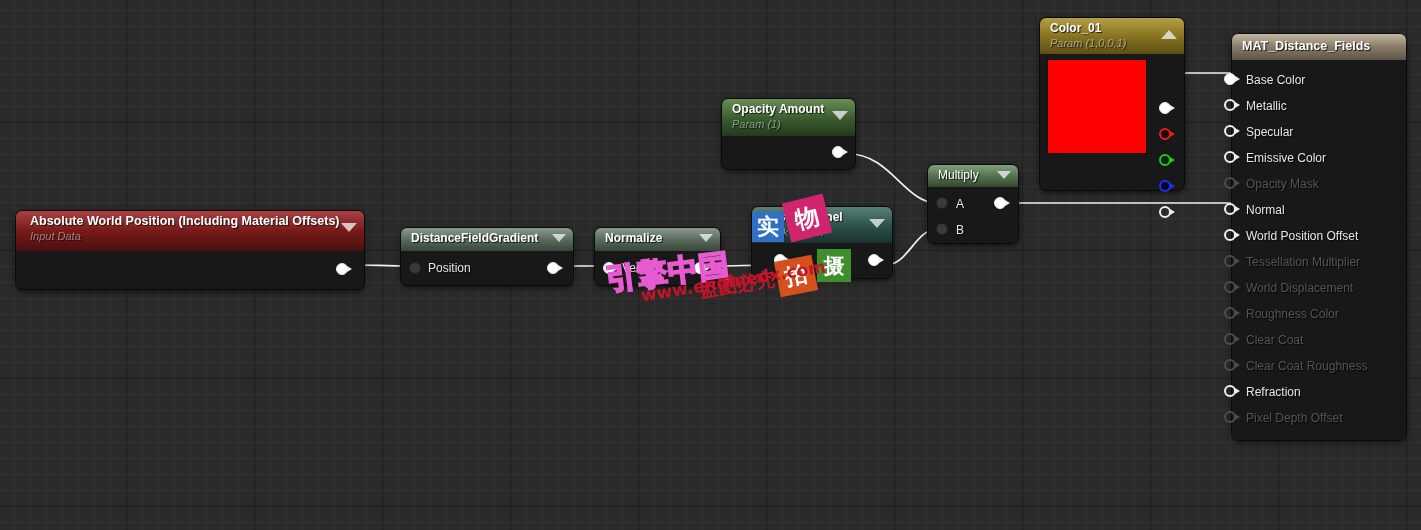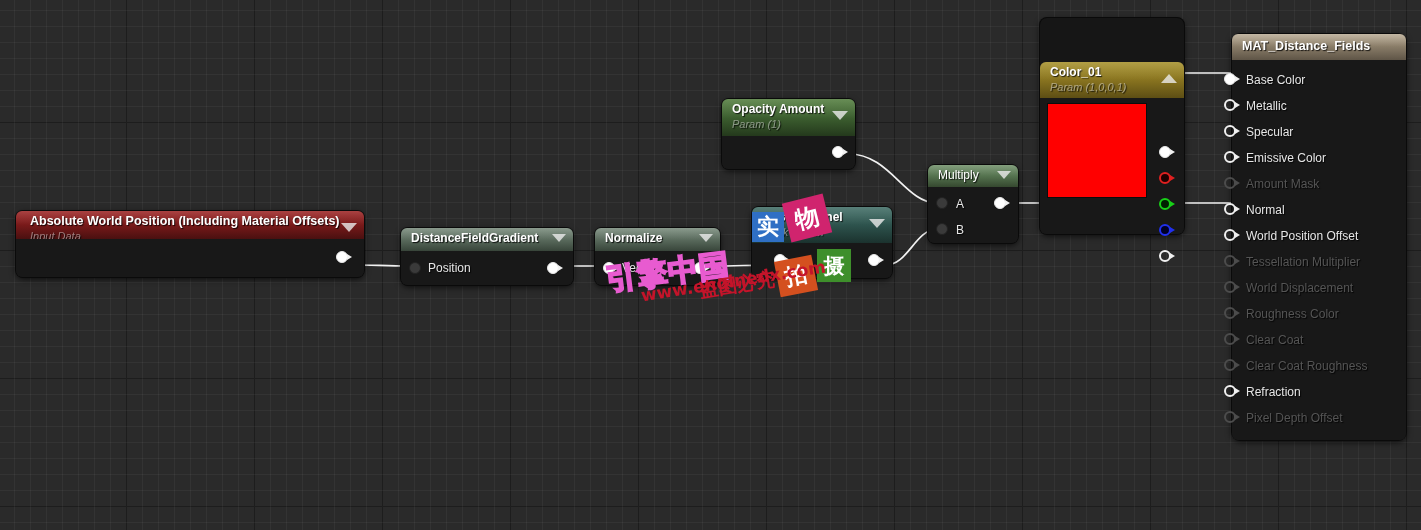--- a/index.html
+++ b/index.html
@@ -181,21 +181,20 @@
   
   #color-node {
     left: 1040px;
     top: 18px;
     width: 144px;
   }
   #color-node .node-header {
     height: 36px;
     background: linear-gradient(to bottom, #a58f27 0%, #8a7520 48%, #5d4e14 100%);
     padding: 3px 26px 7px 10px;
-    margin-top: 44px;
   }
   #color-node .node-body { height: 136px; }
   #color-swatch {
     position: absolute;
     left: 7px; top: 5px;
     width: 100px; height: 95px;
     border: 1px solid #0c0c0c;
     box-sizing: border-box;
   }
 
@@ -227,21 +226,21 @@
   #multiply-node .arrow-down { top: 6px; border-left-width: 7px; border-right-width: 7px; border-top-width: 8px; }
   #multiply-node .node-body { height: 56px; }
 
   
   #awp-node {
     left: 16px;
     top: 211px;
     width: 348px;
   }
   #awp-node .node-header {
-    height: 28px;
+    height: 40px;
     background: linear-gradient(to bottom, #9c2222 0%, #7a1a1a 48%, #4a1010 100%);
     padding: 3px 28px 12px 14px;
   }
   #awp-node .node-title { font-size: 12.5px; }
   #awp-node .node-body { height: 38px; }
 
   
   #dfg-node {
     left: 401px;
     top: 228px;
@@ -521,21 +520,21 @@
             <span class="disc"></span>
             <span class="nib"></span>
           </div>
           <div class="pin-label">Emissive Color</div>
         </div>
         <div class="mat-row disabled">
           <div class="pin dim">
             <span class="disc"></span>
             <span class="nib"></span>
           </div>
-          <div class="pin-label">Amount Mask</div>
+          <div class="pin-label">Opacity Mask</div>
         </div>
         <div class="mat-row">
           <div class="pin hollow">
             <span class="disc"></span>
             <span class="nib"></span>
           </div>
           <div class="pin-label">Normal</div>
         </div>
         <div class="mat-row">
           <div class="pin hollow">

